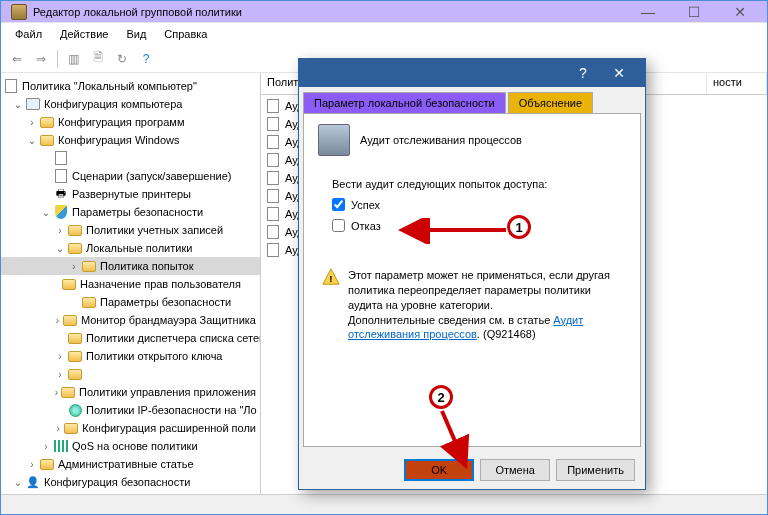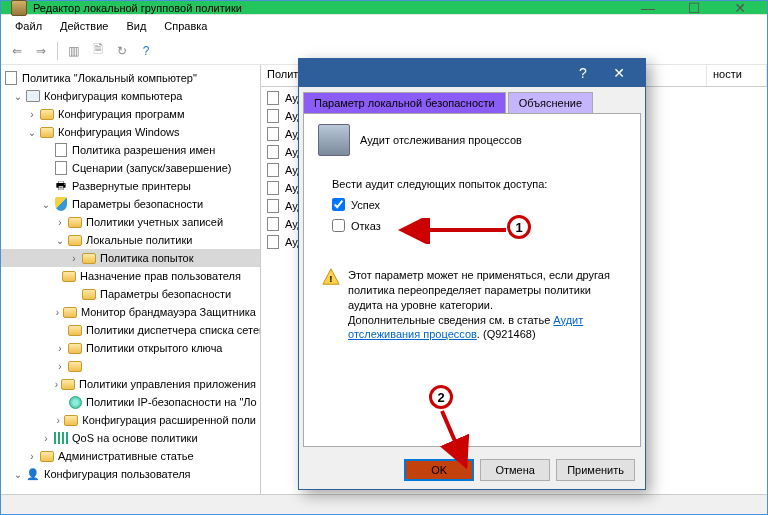--- a/index.html
+++ b/index.html
@@ -1,18 +1,18 @@
 <!DOCTYPE html>
 <html><head>
 <meta charset="utf-8">
 <style>
 *{box-sizing:border-box;margin:0;padding:0;font-family:"Segoe UI",Tahoma,sans-serif;font-size:11px;color:#000}
 body{background:#fff;width:768px;height:515px;overflow:hidden;position:relative}
 .window{width:768px;height:515px;border:1px solid #4a90d9;background:#fff;display:flex;flex-direction:column}
-.titlebar{height:14px;background:#22c55e;display:flex;align-items:center;padding:0 4px;border-bottom:1px solid #e5e5e5}
+.titlebar{height:22px;background:#c4b5fd;display:flex;align-items:center;padding:0 4px;border-bottom:1px solid #e5e5e5}
 .titlebar .app-icon{width:16px;height:16px;margin:0 6px;background:linear-gradient(#d4b06a,#967838);border:1px solid #6a5424;border-radius:2px}
 .titlebar .title{flex:1;color:#000}
 .winbtns{display:flex}
 .winbtn{width:46px;height:28px;display:flex;align-items:center;justify-content:center;color:#555;font-size:14px}
 .menubar{height:22px;display:flex;align-items:center;padding:0 6px;gap:2px}
 .menuitem{padding:2px 8px}
 .toolbar{height:28px;display:flex;align-items:center;padding:0 6px;gap:4px;border-bottom:1px solid #e5e5e5}
 .tbtn{width:20px;height:20px;display:flex;align-items:center;justify-content:center;color:#888;font-size:12px}
 .tbsep{width:1px;height:18px;background:#ccc;margin:0 2px}
 .content{flex:1;display:flex;overflow:hidden}
@@ -36,21 +36,21 @@
 .li-ic div{width:12px;height:14px;border:1px solid #888;background:#fff}
 .statusbar{height:20px;border-top:1px solid #ccc;background:#f0f0f0}
 
 
 .dialog{position:absolute;left:298px;top:58px;width:348px;height:432px;border:1px solid #2f5f9a;background:#f0f0f0;box-shadow:5px 5px 14px rgba(0,0,0,0.35);display:flex;flex-direction:column;z-index:5}
 .dlgtitle{height:28px;background:#2f5f9a;color:#fff;display:flex;align-items:center;padding:0 8px}
 .dlgtitle span{color:#fff}
 .dlgtitle .sp{flex:1}
 .dlgtitle .dbtn{width:36px;height:28px;display:flex;align-items:center;justify-content:center;color:#fff;font-size:14px}
 .tabs{height:26px;display:flex;align-items:flex-end;padding:4px 4px 0 4px;background:#f0f0f0}
-.tab{padding:4px 10px;border:1px solid #aaa;border-bottom:none;background:#c4b5fd;margin-right:2px;position:relative}
+.tab{padding:4px 10px;border:1px solid #aaa;border-bottom:none;background:#eab308;margin-right:2px;position:relative}
 .tab.active{background:#8b5cf6;z-index:2}
 .tabpage{flex:1;background:#fff;border:1px solid #aaa;margin:0 4px 4px 4px;padding:10px 14px;position:relative;display:flex;flex-direction:column}
 .dlgicon{width:32px;height:32px;background:linear-gradient(#b8c8d8,#7a8a9a);border:1px solid #667;border-radius:2px;float:left;margin-right:10px}
 .dlg-h{display:flex;align-items:center;margin-bottom:18px}
 .dlg-sec{margin:4px 0 4px 14px}
 .chk{display:flex;align-items:center;margin:4px 0 4px 14px}
 .chk input{margin-right:6px}
 .warnbox{margin-top:26px;padding:6px 4px;display:flex;gap:8px}
 .warnico{width:18px;height:18px;flex-shrink:0}
 .warnico svg{width:18px;height:18px}
@@ -121,21 +121,20 @@
           <span class="tw">⌄</span>
           <span class="ic">
             <div class="ic-folder"></div>
           </span>
           <span>Конфигурация Windows</span>
         </div>
       <div class="tree-node" style="padding-left:52px">
           <span class="ic">
             <div class="ic-doc"></div>
           </span>
-          <span>Политика разрешения имен</span>
         </div>
       <div class="tree-node" style="padding-left:52px">
           <span class="ic">
             <div class="ic-doc"></div>
           </span>
           <span>Сценарии (запуск/завершение)</span>
         </div>
       <div class="tree-node" style="padding-left:52px">
           <span class="ic">🖶</span>
           <span>Развернутые принтеры</span>
@@ -236,21 +235,21 @@
       <div class="tree-node" style="padding-left:24px">
           <span class="tw">›</span>
           <span class="ic">
             <div class="ic-folder"></div>
           </span>
           <span>Административные статье</span>
         </div>
       <div class="tree-node" style="padding-left:10px">
           <span class="tw">⌄</span>
           <span class="ic">👤</span>
-          <span>Конфигурация пользователя</span>
+          <span>Конфигурация безопасности</span>
         </div>
 
     </div>
 
     <div class="listpane">
       <div class="list-header">
         <div class="colh" style="flex:1">Полит</div>
         <div class="colh" style="width:60px">ности</div>
       </div>
       <div class="list-body" id="list-body">

